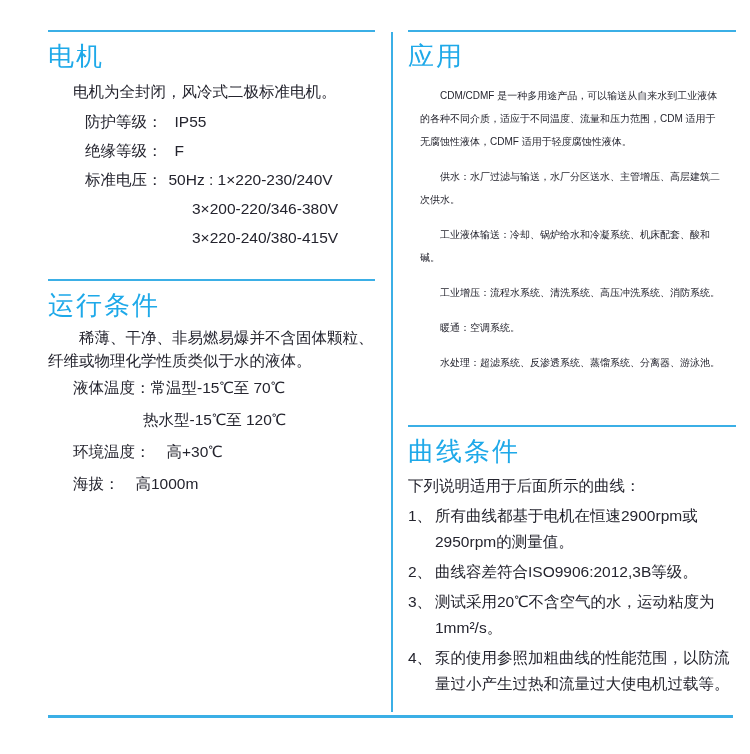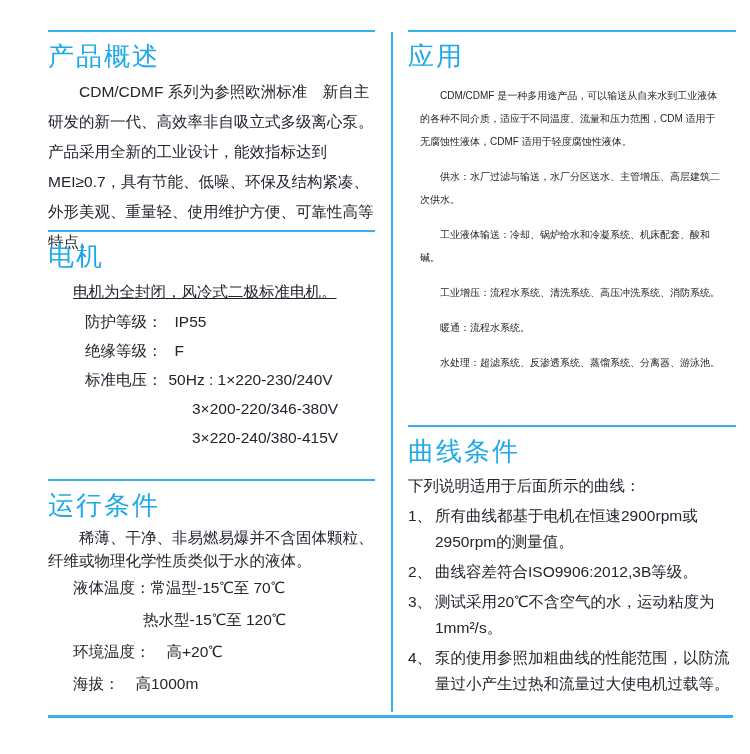--- a/index.html
+++ b/index.html
@@ -28,21 +28,21 @@
   .sec-title{
     color:var(--accent);
     font-size:26px;font-weight:500;
     letter-spacing:2px;
     margin:9px 0 5px 0;line-height:31px;
   }
   .body{font-size:15.5px;margin:0;}
   .lh30{line-height:30px;}
   .indent{text-indent:2em;}
   
-  .motor-intro{margin-left:25px;line-height:30px;margin-top:4px;text-decoration:underline;}
+  .motor-intro{margin-left:25px;line-height:30px;margin-top:4px;}
   .spec-row{margin-left:37px;line-height:29px;font-size:15.5px;}
   .spec-label{margin-right:12px;}
   .spec-label.tight{margin-right:6px;}
   .voltage-line{margin-left:144px;line-height:29px;font-size:15.5px;}
   
   .op-paragraph{line-height:23px;}
   .op-row{font-size:15.5px;line-height:32px;}
   .op-row.lv1{margin-left:25px;}
   .op-row.lv2{margin-left:95px;}
   .op-label{margin-right:0;}
@@ -55,24 +55,20 @@
   .curve-num{width:27px;flex-shrink:0;}
   .curve-text{flex:1;}
 </style>
 </head>
 <body>
 
 <div class="page">
 
   <div class="col col-left">
 
-    <section class="sec-overview">
-      <h2 class="sec-title">产品概述</h2>
-      <p class="body lh30 indent">CDM/CDMF 系列为参照欧洲标准　新自主研发的新一代、高效率非自吸立式多级离心泵。产品采用全新的工业设计，能效指标达到 MEI≥0.7，具有节能、低噪、环保及结构紧凑、外形美观、重量轻、使用维护方便、可靠性高等特点。</p>
-    </section>
 
     <section class="sec-motor">
       <h2 class="sec-title">电机</h2>
       <p class="body motor-intro">电机为全封闭，风冷式二极标准电机。</p>
       <div class="spec-row">
         <span class="spec-label">防护等级：</span><span>IP55</span>
       </div>
       <div class="spec-row">
         <span class="spec-label">绝缘等级：</span><span>F</span>
       </div>
@@ -84,40 +80,40 @@
     </section>
 
     <section class="sec-operating">
       <h2 class="sec-title">运行条件</h2>
       <p class="body op-paragraph indent">稀薄、干净、非易燃易爆并不含固体颗粒、纤维或物理化学性质类似于水的液体。</p>
       <div class="op-row lv1">
         <span class="op-label">液体温度：</span><span>常温型-15℃至 70℃</span>
       </div>
       <div class="op-row lv2">热水型-15℃至 120℃</div>
       <div class="op-row lv1">
-        <span class="op-label wide">环境温度：</span><span>高+20℃</span>
+        <span class="op-label wide">环境温度：</span><span>高+30℃</span>
       </div>
       <div class="op-row lv1">
         <span class="op-label wide">海拔：</span><span>高1000m</span>
       </div>
     </section>
 
   </div>
 
   <div class="divider-v"></div>
 
   <div class="col col-right">
 
     <section class="sec-application">
       <h2 class="sec-title">应用</h2>
       <p class="app-paragraph">CDM/CDMF 是一种多用途产品，可以输送从自来水到工业液体的各种不同介质，适应于不同温度、流量和压力范围，CDM 适用于无腐蚀性液体，CDMF 适用于轻度腐蚀性液体。</p>
       <p class="app-paragraph">供水：水厂过滤与输送，水厂分区送水、主管增压、高层建筑二次供水。</p>
       <p class="app-paragraph">工业液体输送：冷却、锅炉给水和冷凝系统、机床配套、酸和碱。</p>
       <p class="app-paragraph">工业增压：流程水系统、清洗系统、高压冲洗系统、消防系统。</p>
-      <p class="app-paragraph">暖通：流程水系统。</p>
+      <p class="app-paragraph">暖通：空调系统。</p>
       <p class="app-paragraph">水处理：超滤系统、反渗透系统、蒸馏系统、分离器、游泳池。</p>
     </section>
 
     <section class="sec-curve">
       <h2 class="sec-title">曲线条件</h2>
       <p class="curve-intro">下列说明适用于后面所示的曲线：</p>
       <div class="curve-item">
         <span class="curve-num">1、</span>
           <span class="curve-text">所有曲线都基于电机在恒速2900rpm或2950rpm的测量值。</span>
       </div>

